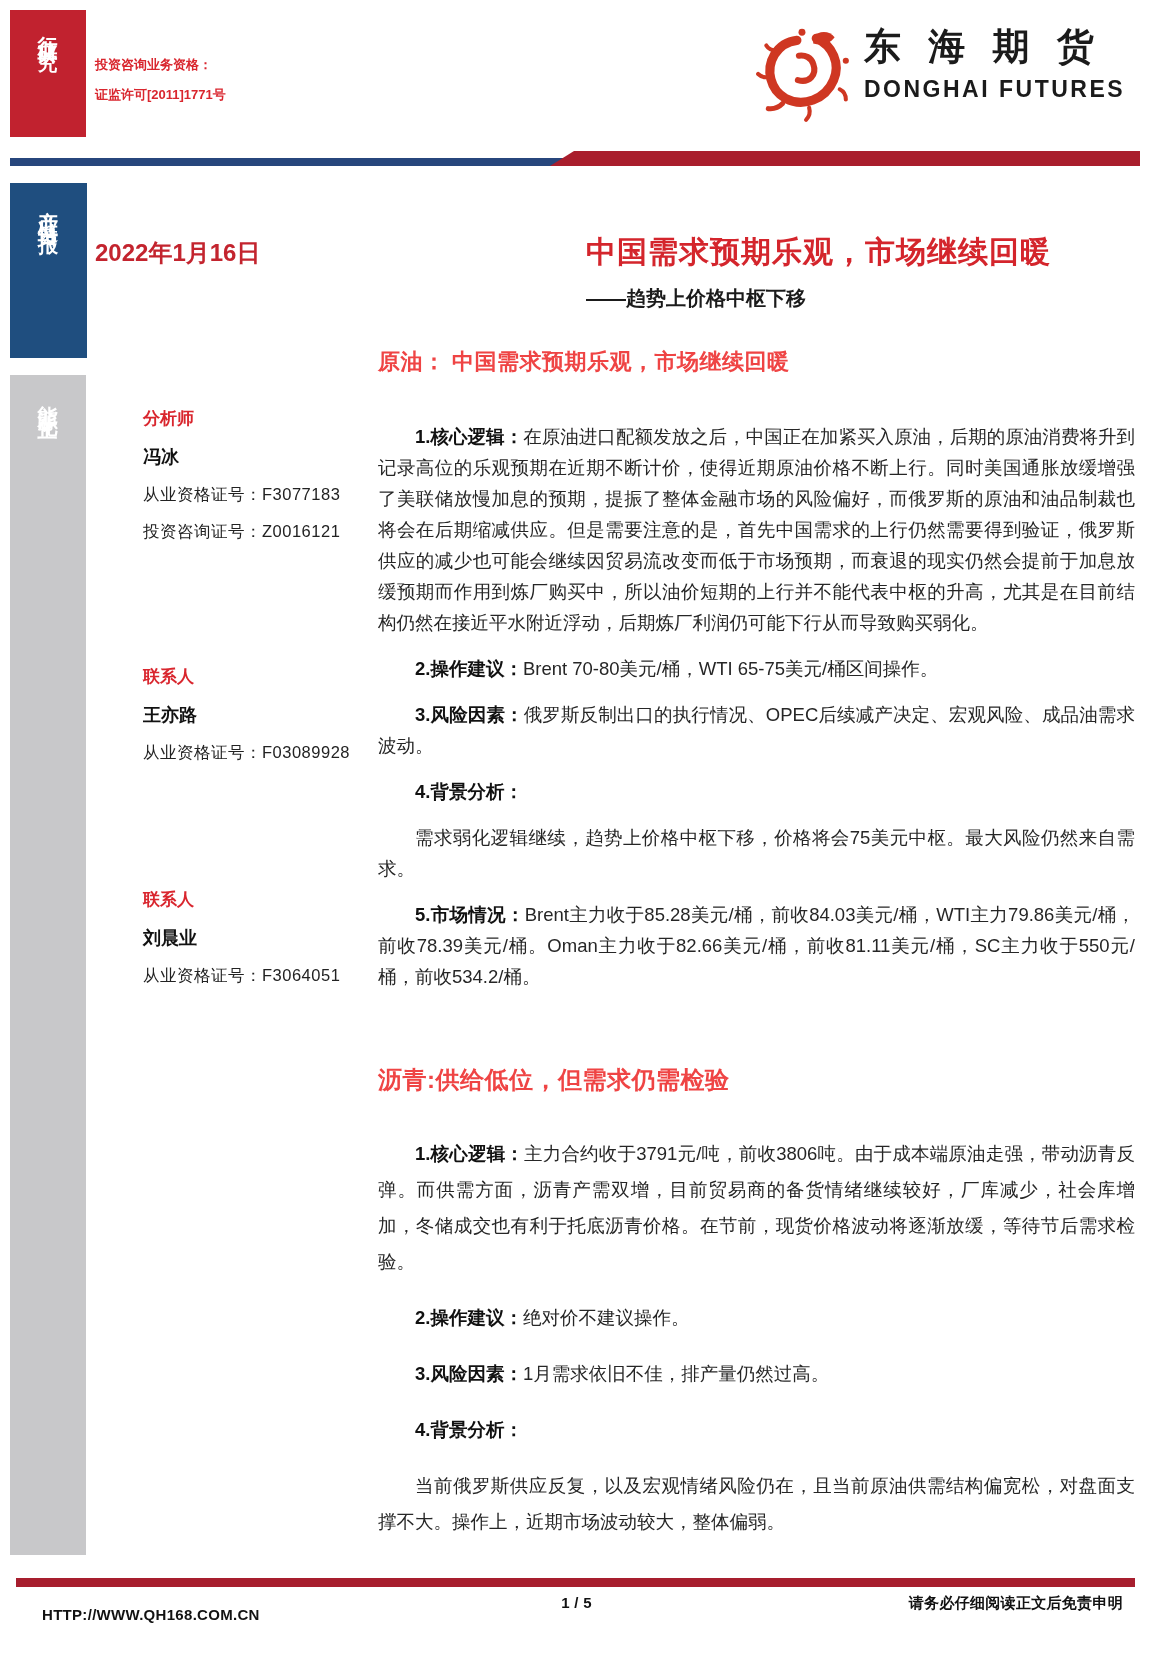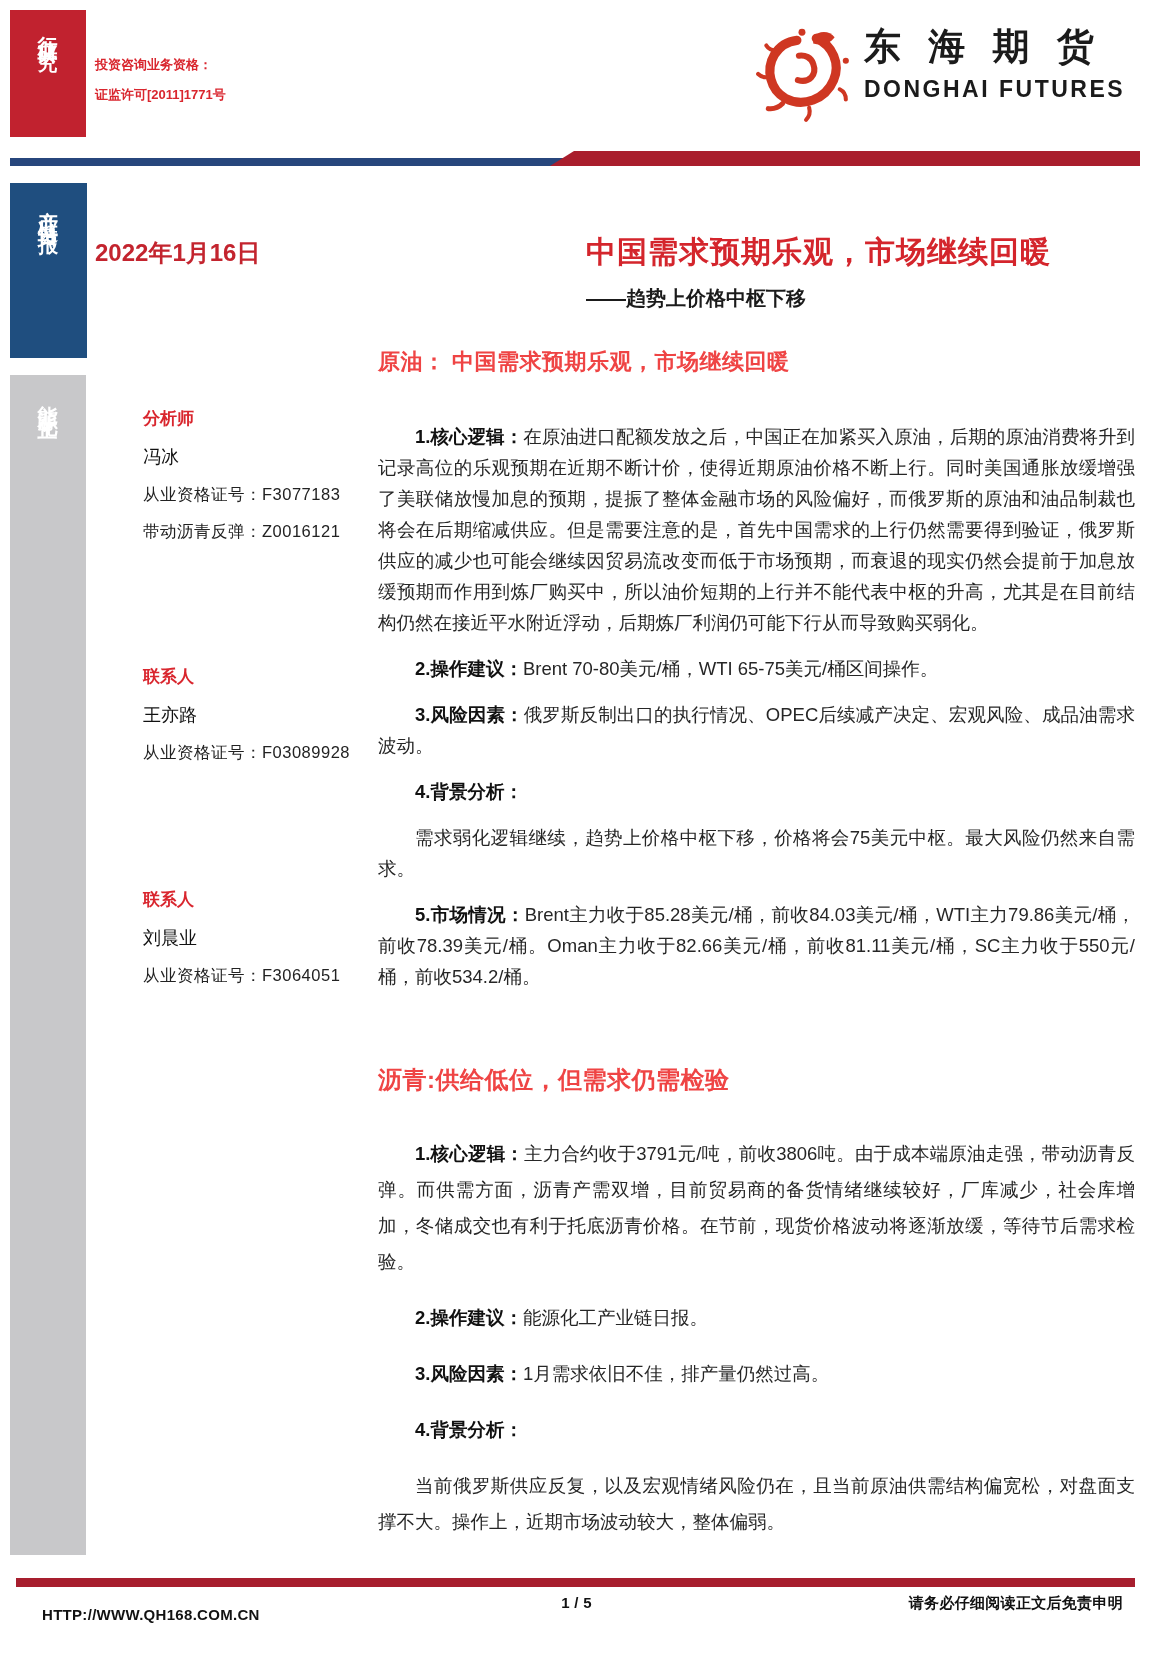--- a/index.html
+++ b/index.html
@@ -60,21 +60,21 @@
   .report-title {
     font-size:30px; font-weight:bold; color:#d4252c; letter-spacing:1px; white-space:nowrap;
   }
   .report-subtitle {
     font-size:20px; font-weight:bold; color:#1b1b1b; margin-top:12px; white-space:nowrap;
   }
 
   
   .contacts { left:95px; top:407px; width:272px; font-size:16.5px; color:#222;margin-left:48px; }
   .contacts .label { color:#d9262e; font-weight:bold; font-size:17px; }
-  .contacts .name  { font-weight:normal; font-size:18px; margin-top:15px; color:#111; }
+  .contacts .name  { font-weight:bold; font-size:18px; margin-top:15px; color:#111; }
   .contacts .cert  { margin-top:15px; letter-spacing:0.5px; }
   .contacts .gap1  { margin-top:122px; }
   .contacts .gap2  { margin-top:124px; }
 
   
   .main { left:378px; top:347px; width:757px; }
   .sec-heading {
     color:#ef4444; font-weight:bold; font-size:22px;
     letter-spacing:0.5px; white-space:nowrap;
   }
@@ -142,21 +142,21 @@
 <div class="abs report-date">2022年1月16日</div>
 <div class="abs title-block">
   <div class="report-title">中国需求预期乐观，市场继续回暖</div>
   <div class="report-subtitle">——趋势上价格中枢下移</div>
 </div>
 
 <div class="abs contacts">
   <div class="label">分析师</div>
   <div class="name">冯冰</div>
   <div class="cert">从业资格证号：F3077183</div>
-  <div class="cert">带动沥青反弹：Z0016121</div>
+  <div class="cert">投资咨询证号：Z0016121</div>
 
   <div class="label gap1">联系人</div>
   <div class="name">王亦路</div>
   <div class="cert">从业资格证号：F03089928</div>
 
   <div class="label gap2">联系人</div>
   <div class="name">刘晨业</div>
   <div class="cert">从业资格证号：F3064051</div>
 </div>
 
@@ -168,21 +168,21 @@
     <p><span class="lead">2.操作建议：</span><span>Brent 70-80美元/桶，WTI 65-75美元/桶区间操作。</span></p>
     <p><span class="lead">3.风险因素：</span><span>俄罗斯反制出口的执行情况、OPEC后续减产决定、宏观风险、成品油需求波动。</span></p>
     <p><span class="lead">4.背景分析：</span><span></span></p>
     <p><span class="lead"></span><span>需求弱化逻辑继续，趋势上价格中枢下移，价格将会75美元中枢。最大风险仍然来自需求。</span></p>
     <p><span class="lead">5.市场情况：</span><span>Brent主力收于85.28美元/桶，前收84.03美元/桶，WTI主力79.86美元/桶，前收78.39美元/桶。Oman主力收于82.66美元/桶，前收81.11美元/桶，SC主力收于550元/桶，前收534.2/桶。</span></p>
   </div>
 
   <div class="sec2">
     <div class="sec-heading">沥青:供给低位，但需求仍需检验</div>
     <p><span class="lead">1.核心逻辑：</span><span>主力合约收于3791元/吨，前收3806吨。由于成本端原油走强，带动沥青反弹。而供需方面，沥青产需双增，目前贸易商的备货情绪继续较好，厂库减少，社会库增加，冬储成交也有利于托底沥青价格。在节前，现货价格波动将逐渐放缓，等待节后需求检验。</span></p>
-    <p><span class="lead">2.操作建议：</span><span>能源化工产业链日报。</span></p>
+    <p><span class="lead">2.操作建议：</span><span>绝对价不建议操作。</span></p>
     <p><span class="lead">3.风险因素：</span><span>1月需求依旧不佳，排产量仍然过高。</span></p>
     <p><span class="lead">4.背景分析：</span><span></span></p>
     <p><span class="lead"></span><span>当前俄罗斯供应反复，以及宏观情绪风险仍在，且当前原油供需结构偏宽松，对盘面支撑不大。操作上，近期市场波动较大，整体偏弱。</span></p>
   </div>
 
 </div>
 
 <div class="abs footer-bar"></div>
 <div class="abs footer-row">
   <span class="footer-url">HTTP://WWW.QH168.COM.CN</span>

